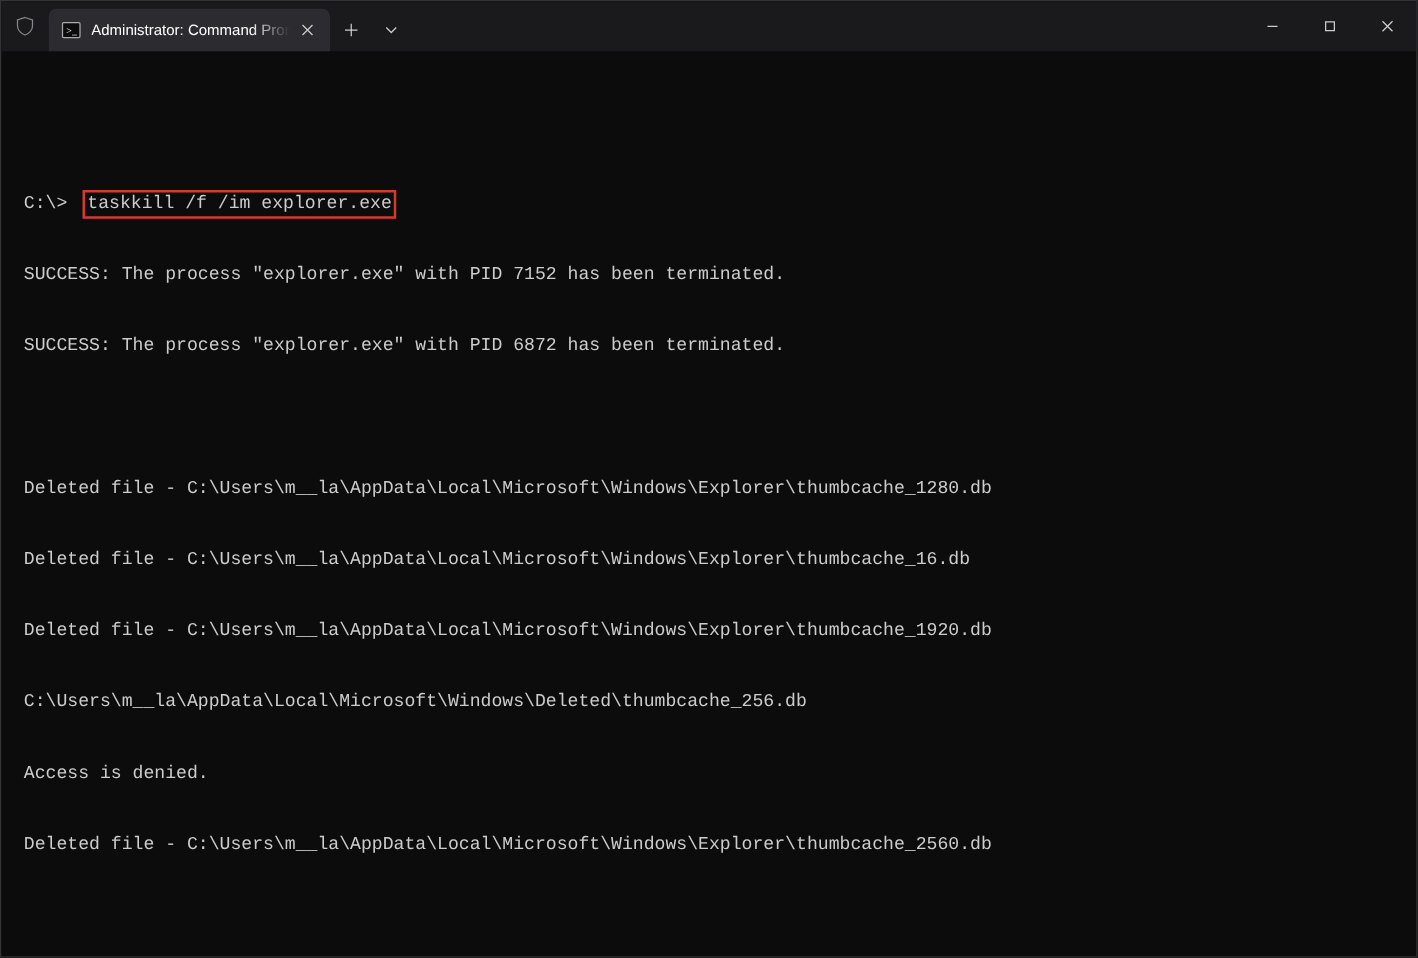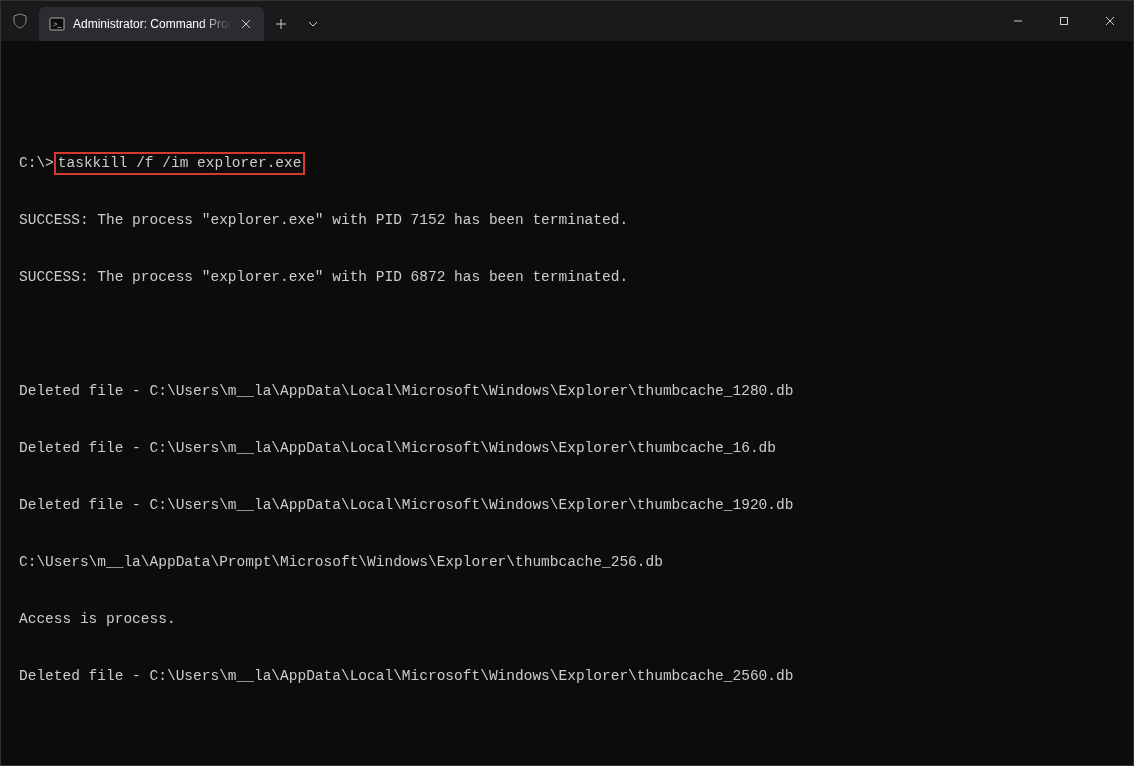--- a/index.html
+++ b/index.html
@@ -100,21 +100,21 @@
       line-height: 19px;
       white-space: pre;
       letter-spacing: 0;
     }
     .line-wrap { display: block; }
     .prompt { color: #cccccc; }
     .highlight {
       border: 2px solid #d43b2e;
       display: inline-block;
       padding: 0 2px;
-      margin: -2px 0;
+      margin: -2px 12px;
     }
     .blank { height: 19px; }
   </style>
 </head>
 <body>
 
 <div class="titlebar">
   <div class="shield">
     <svg width="16" height="16" viewBox="0 0 16 16">
         <path d="M8 1 L14 3 V8 C14 11 11 14 8 15 C5 14 2 11 2 8 V3 Z" fill="none" stroke="#888" stroke-width="1"></path>
@@ -165,22 +165,22 @@
 
 <div class="terminal">
   <div class="blank"></div>
   <div class="line-wrap"><span class="prompt">C:\&gt;</span><span class="highlight">taskkill /f /im explorer.exe</span></div>
   <div class="line-wrap">SUCCESS: The process "explorer.exe" with PID 7152 has been terminated.</div>
   <div class="line-wrap">SUCCESS: The process "explorer.exe" with PID 6872 has been terminated.</div>
   <div class="blank"></div>
   <div class="line-wrap">Deleted file - C:\Users\m__la\AppData\Local\Microsoft\Windows\Explorer\thumbcache_1280.db</div>
   <div class="line-wrap">Deleted file - C:\Users\m__la\AppData\Local\Microsoft\Windows\Explorer\thumbcache_16.db</div>
   <div class="line-wrap">Deleted file - C:\Users\m__la\AppData\Local\Microsoft\Windows\Explorer\thumbcache_1920.db</div>
-  <div class="line-wrap">C:\Users\m__la\AppData\Prompt\Microsoft\Windows\Explorer\thumbcache_256.db</div>
-  <div class="line-wrap">Access is process.</div>
+  <div class="line-wrap">C:\Users\m__la\AppData\Local\Microsoft\Windows\Deleted\thumbcache_256.db</div>
+  <div class="line-wrap">Access is denied.</div>
   <div class="line-wrap">Deleted file - C:\Users\m__la\AppData\Local\Microsoft\Windows\Explorer\thumbcache_2560.db</div>
   
   
   
   
   
   
   
   
   

